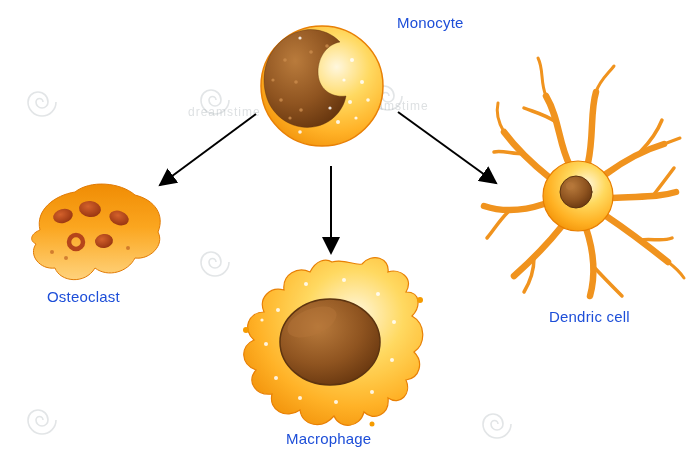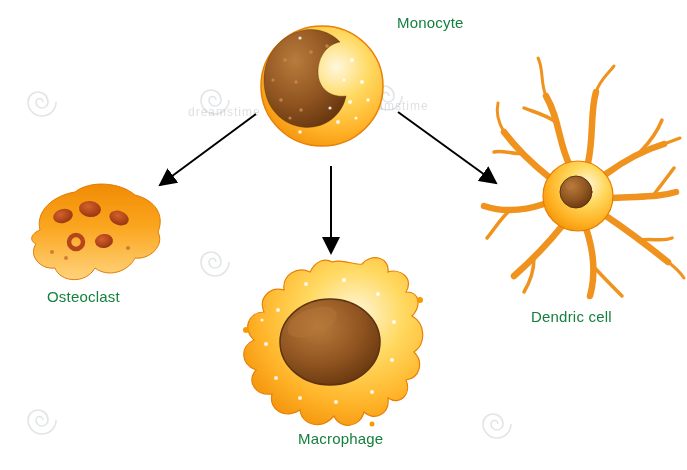--- a/index.html
+++ b/index.html
@@ -7,21 +7,21 @@
     position:relative;
     width:687px;height:470px;
     background:#ffffff;
     overflow:hidden;
     font-family:"Liberation Sans", sans-serif;
   }
   #art{position:absolute;left:0;top:0;}
   .label{
     position:absolute;
     font-size:15px;
-    color:#15803d;
+    color:#1d4ed8;
     letter-spacing:.2px;
     white-space:nowrap;
   }
   .wm-text{
     font-size:12px;
     fill:#9fa8ad;
     opacity:.35;
     letter-spacing:1px;
   }
 </style>
@@ -206,16 +206,16 @@
         <path d="M 524,154 C 512,154 502,150 494,152"></path>
       </g>
       <circle cx="578" cy="196" r="35" fill="url(#cellBody)" stroke="#E87E00" stroke-width="1.2"></circle>
       <circle cx="576" cy="192" r="16" fill="url(#nucleusGrad)" stroke="#5D3410" stroke-width="1"></circle>
       <circle cx="570" cy="186" r="4" fill="#B5763A" opacity="0.6" stroke="none"></circle>
     </g>
   </svg>
 
   <div class="label" style="left:397px;top:14px;">Monocyte</div>
   <div class="label" style="left:47px;top:288px;text-align:center;">Osteoclast</div>
-  <div class="label" style="left:298px;top:430px;">Macrophage</div>
-  <div class="label" style="left:531px;top:308px;">Dendric cell</div>
+  <div class="label" style="left:286px;top:430px;">Macrophage</div>
+  <div class="label" style="left:549px;top:308px;">Dendric cell</div>
 
 </div>
 
 </body></html>

